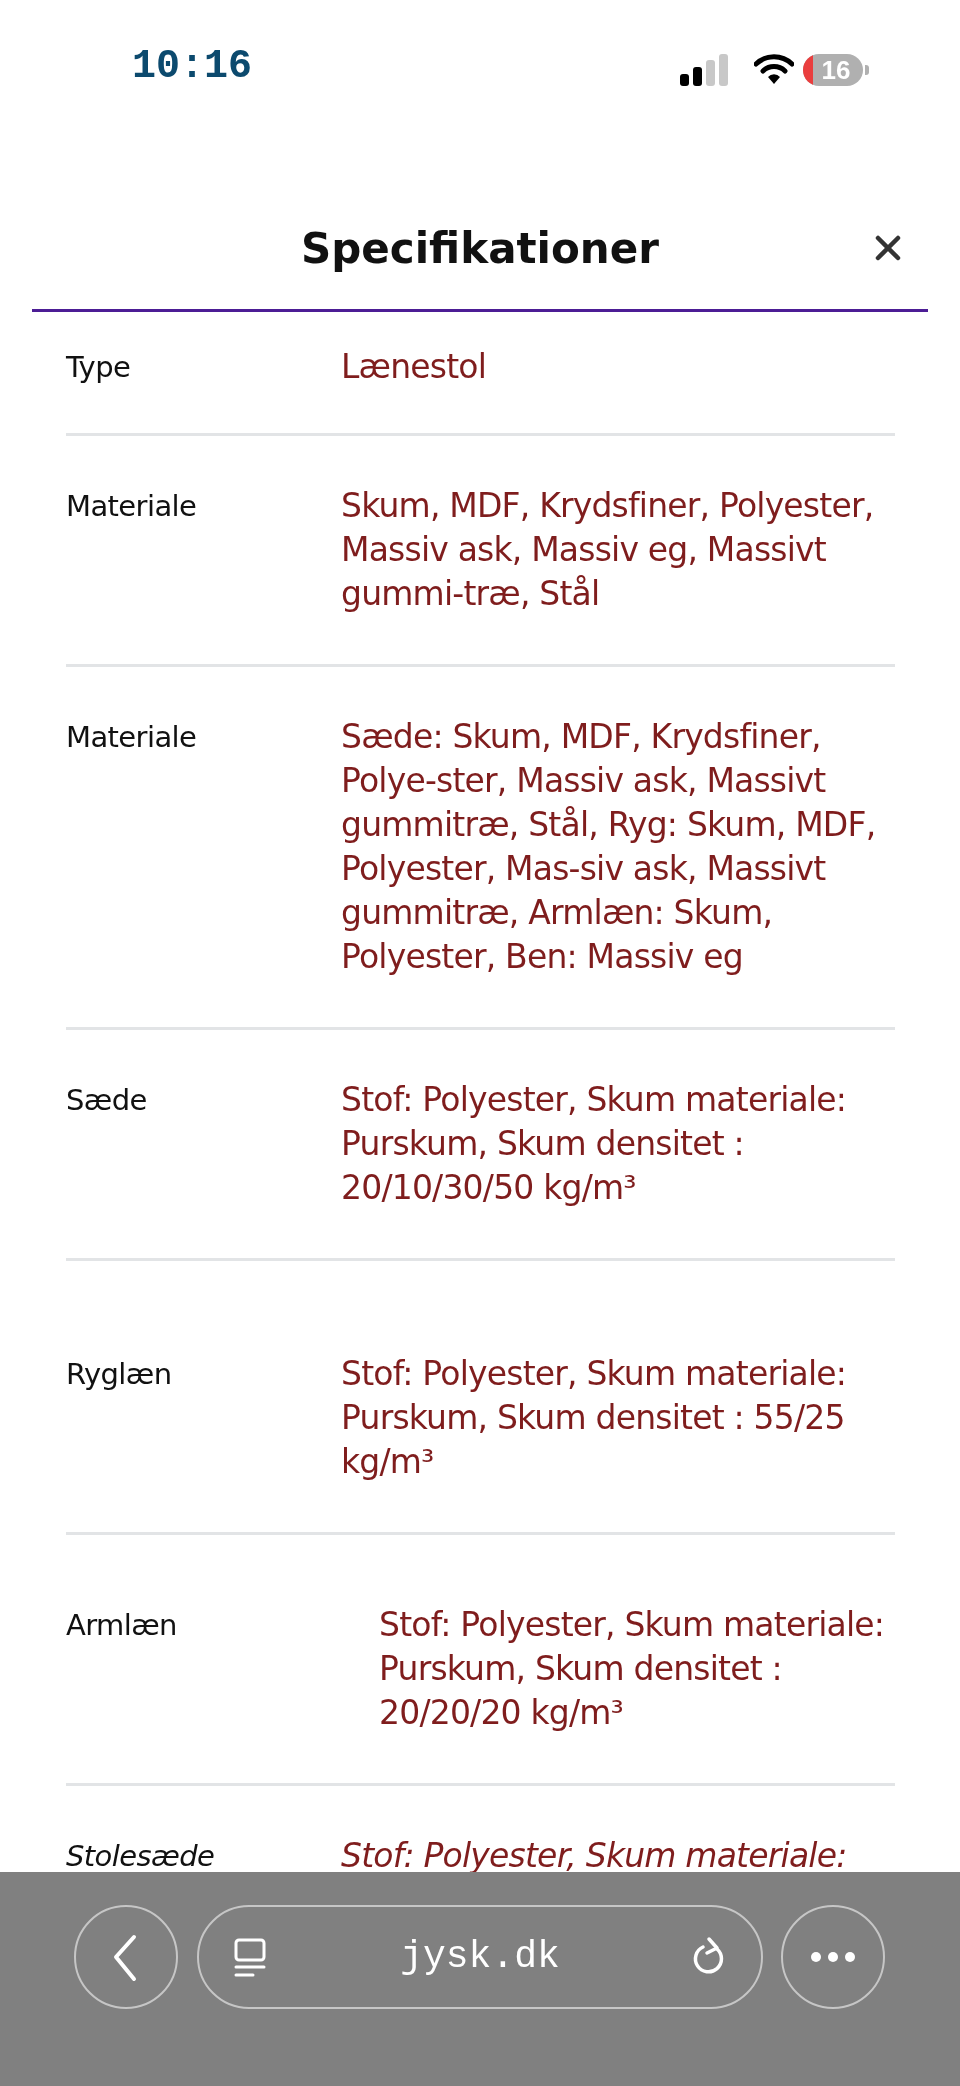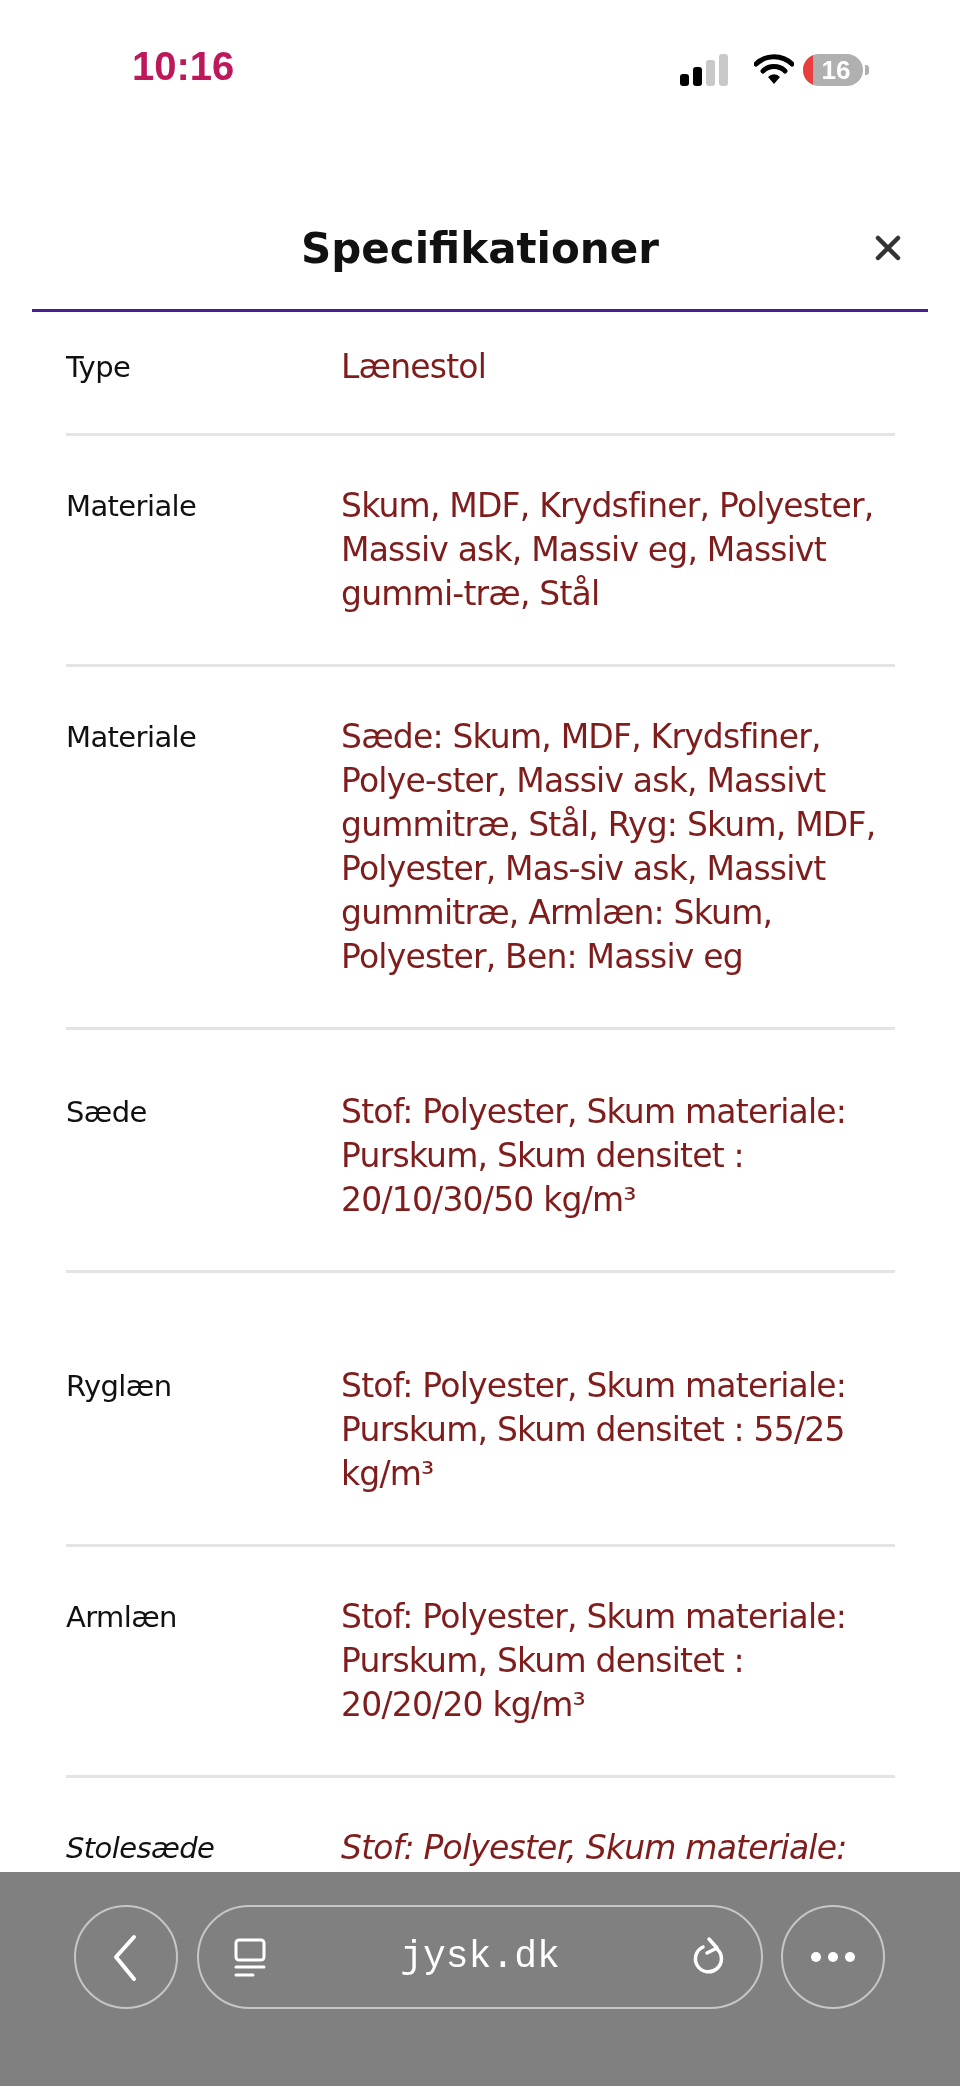--- a/index.html
+++ b/index.html
@@ -1,20 +1,20 @@
 <!DOCTYPE html>
 <html><head>
 <meta charset="utf-8">
 <style>
   * { box-sizing: border-box; margin: 0; padding: 0; }
   html, body { width: 960px; height: 2086px; overflow: hidden; background: #ffffff; }
   body { position: relative; font-family: "DejaVu Sans", sans-serif; color: #111; }
 
   .status-bar { position: absolute; top: 0; left: 0; width: 960px; height: 130px; }
-  .status-time { position: absolute; left: 132px; top: 44px; font-family: Liberation Sans, sans-serif; font-weight: 700; font-size: 40px; letter-spacing: 0px; color: #be185d; }
+  .status-time { position: absolute; left: 132px; top: 44px; font-family: Liberation Mono, monospace; font-weight: 700; font-size: 40px; letter-spacing: 0px; color: #0c4a6e; }
   .signal { position: absolute; left: 680px; top: 54px; width: 50px; height: 32px; }
   .signal span { position: absolute; bottom: 0; width: 9px; border-radius: 3px; }
   .wifi { position: absolute; left: 754px; top: 52px; width: 40px; height: 34px; }
   .battery { position: absolute; left: 803px; top: 54px; width: 66px; height: 32px; }
   .battery-body { position: absolute; left: 0; top: 0; width: 60px; height: 32px; border-radius: 16px; background: #b0b0b0; overflow: hidden; }
   .battery-fill { position: absolute; left: 0; top: 0; width: 10px; height: 32px; background: #ea3e3e; }
   .battery-text { position: absolute; left: 0; top: 0; width: 60px; height: 32px; line-height: 32px; text-align: center; color: #fff; font-family: "Liberation Sans", sans-serif; font-weight: 700; font-size: 26px; padding-left: 6px; }
   .battery-cap { position: absolute; left: 62px; top: 11px; width: 4px; height: 10px; border-radius: 0 3px 3px 0; background: #b0b0b0; }
 
   .sheet-header { position: absolute; top: 200px; left: 32px; width: 896px; height: 112px; border-bottom: 3px solid #4c1d95; }
@@ -78,29 +78,29 @@
     <div class="spec-value">Lænestol</div>
   </div>
   <div class="spec-row" style="padding-top:48px;">
     <div class="spec-label">Materiale</div>
     <div class="spec-value">Skum, MDF, Krydsfiner, Polyester, Massiv ask, Massiv eg, Massivt gummi-træ, Stål</div>
   </div>
   <div class="spec-row" style="padding-top:48px;">
     <div class="spec-label">Materiale</div>
     <div class="spec-value">Sæde: Skum, MDF, Krydsfiner, Polye-ster, Massiv ask, Massivt gummitræ, Stål, Ryg: Skum, MDF, Polyester, Mas-siv ask, Massivt gummitræ, Armlæn: Skum, Polyester, Ben: Massiv eg</div>
   </div>
-  <div class="spec-row" style="padding-top:60px;">
+  <div class="spec-row" style="padding-top:48px;">
     <div class="spec-label">Sæde</div>
     <div class="spec-value">Stof: Polyester, Skum materiale: Purskum, Skum densitet : 20/10/30/50 kg/m³</div>
   </div>
   <div class="spec-row" style="padding-top:48px;margin-top:43px;">
     <div class="spec-label">Ryglæn</div>
     <div class="spec-value">Stof: Polyester, Skum materiale: Purskum, Skum densitet : 55/25 kg/m³</div>
   </div>
-  <div class="spec-row" style="padding-top:48px;">
+  <div class="spec-row" style="padding-top:68px;gap:38px;">
     <div class="spec-label">Armlæn</div>
     <div class="spec-value">Stof: Polyester, Skum materiale: Purskum, Skum densitet : 20/20/20 kg/m³</div>
   </div>
   <div class="spec-row" style="padding-top:48px;">
     <div class="spec-label">Stolesæde</div>
     <div class="spec-value">Stof: Polyester, Skum materiale: Purskum, Skum densitet : 10/40/30 kg/m³</div>
   </div>
 </div>
 
 <div class="browser-bar">

